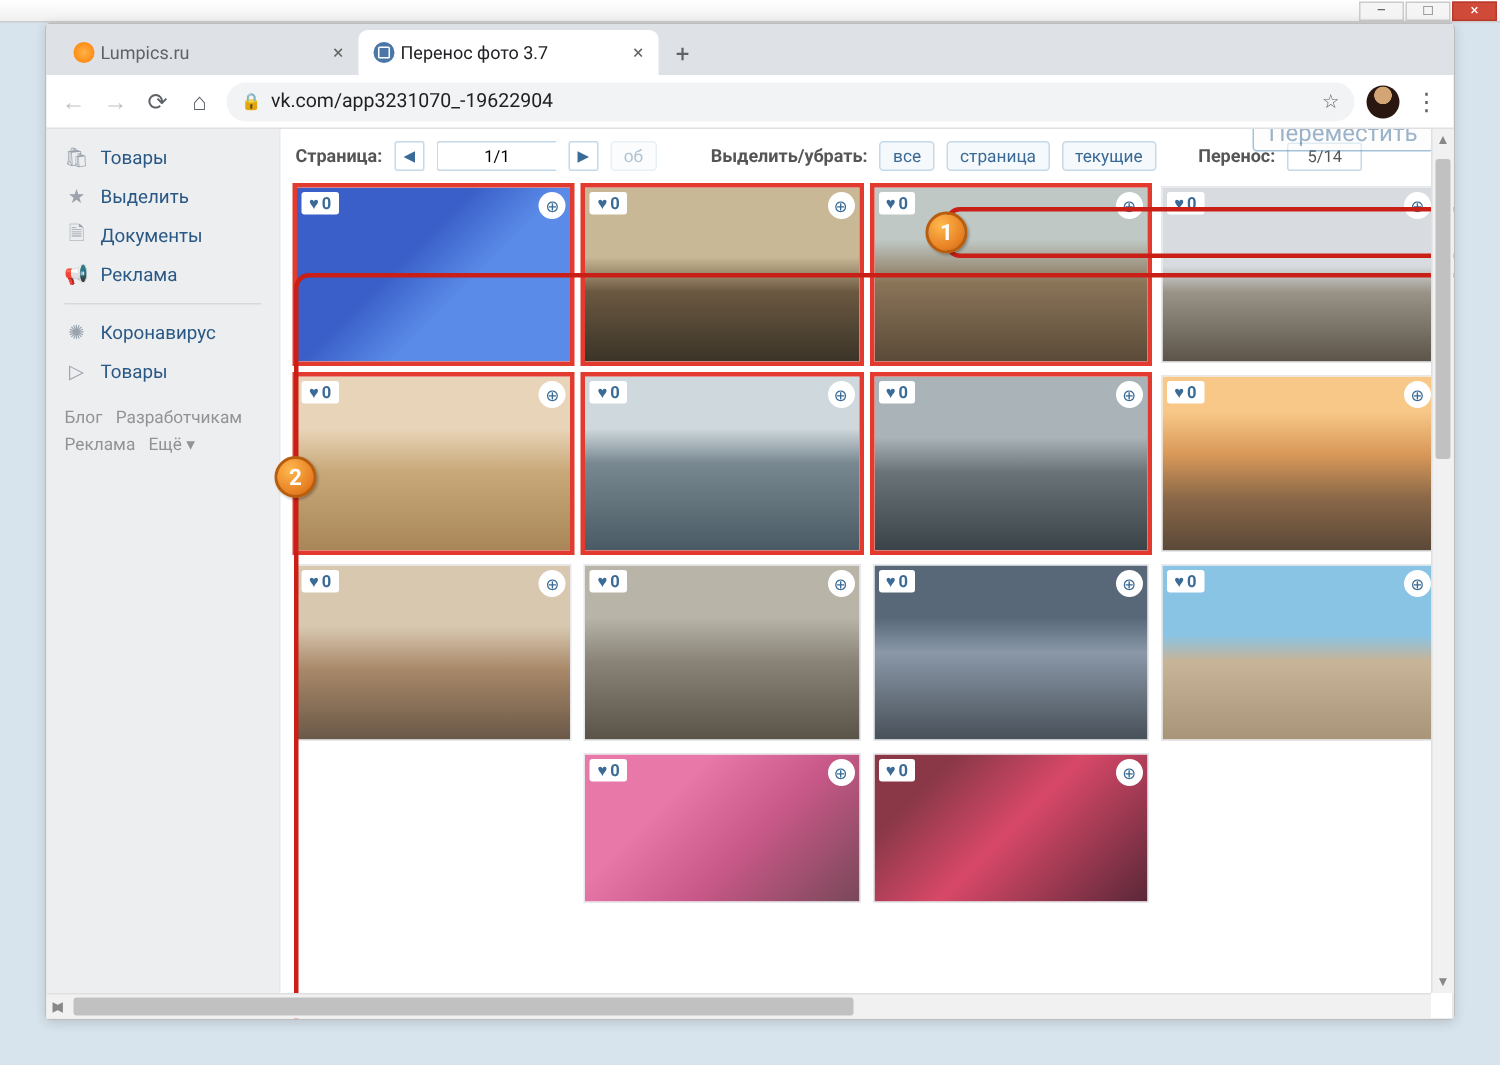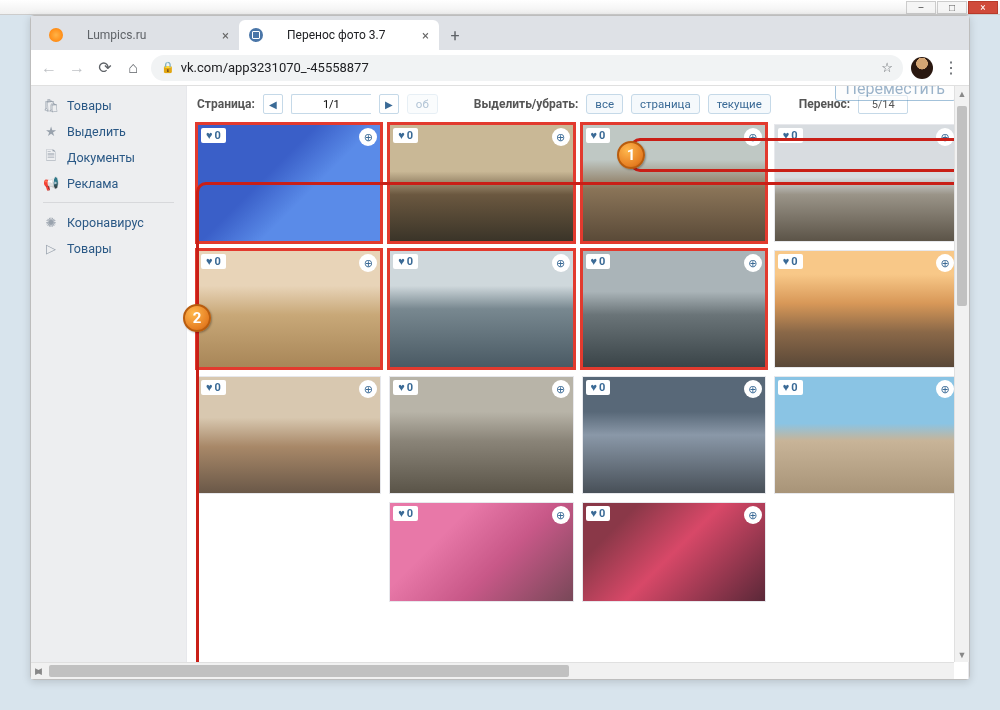--- a/index.html
+++ b/index.html
@@ -7,21 +7,21 @@
 
 
 .window-titlebar { height: 15px; background: linear-gradient(#fff, #f0f0f0); border-bottom: 1px solid #ccc; display: flex; justify-content: flex-end; align-items: center; padding-right: 2px; }
 .win-btn { width: 30px; height: 13px; display: inline-flex; align-items: center; justify-content: center; font-size: 10px; color: #555; border: 1px solid #ccc; background: #f5f5f5; margin-left: 1px; }
 .win-close { background: #d04a3a; color: #fff; border-color: #b83a2a; }
 
 
 .browser { position: absolute; top: 15px; left: 30px; right: 30px; bottom: 30px; background: #fff; border: 1px solid #bdbdbd; border-radius: 4px; box-shadow: 0 2px 8px rgba(0,0,0,0.15); display:flex; flex-direction:column; }
 
 .tabbar { height: 34px; background: #dee1e6; display:flex; align-items:flex-end; padding: 0 8px; }
-.tab { display:flex; align-items:center; height:30px; padding:0 10px; font-size:12px; color:#5f6368; gap:24px; border-radius:6px 6px 0 0; min-width: 200px; position:relative;}
+.tab { display:flex; align-items:center; height:30px; padding:0 10px; font-size:12px; color:#5f6368; gap:4px; border-radius:6px 6px 0 0; min-width: 200px; position:relative;}
 .tab.active { background:#fff; color:#202124;justify-content:space-between;}
 .tab .favicon { width:14px; height:14px; border-radius:50%; }
 .fav-lump { background: radial-gradient(circle, #ffb347, #ff7b00); }
 .fav-vk { background:#4a76a8; position:relative;}
 .fav-vk::after{content:"";position:absolute;inset:3px;border:1px solid #fff;border-radius:1px;}
 .tab-x { margin-left:auto; color:#666; font-size:13px;}
 .newtab { width:24px; height:24px; display:flex;align-items:center;justify-content:center;color:#5f6368;font-size:16px; margin-left:4px; margin-bottom:3px;}
 
 .addrrow { height:36px; background:#fff; border-bottom:1px solid #e0e0e0; display:flex; align-items:center; padding:0 8px; gap:8px;}
 .nav-icon { width:20px; height:20px; display:flex;align-items:center;justify-content:center;color:#5f6368;}
@@ -118,21 +118,21 @@
     <div class="newtab">+</div>
   </div>
 
   <div class="addrrow">
     <span class="nav-icon disabled">←</span>
     <span class="nav-icon disabled">→</span>
     <span class="nav-icon">⟳</span>
     <span class="nav-icon">⌂</span>
     <div class="omnibox">
       <span class="lock">🔒</span>
-      <span>vk.com/app3231070_-45558877</span>
+      <span>vk.com/app3231070_-19622904</span>
       <span class="spacer"></span>
       <span class="star">☆</span>
     </div>
     <span class="avatar"></span>
     <span class="nav-icon">⋮</span>
   </div>
 
   <div class="content">
 
     <div class="sidebar">
@@ -154,20 +154,26 @@
         </div>
       <div class="side-sep"></div>
       <div class="side-item">
           <span class="side-icon">✺</span>
           <span>Коронавирус</span>
         </div>
       <div class="side-item">
           <span class="side-icon">▷</span>
           <span>Товары</span>
         </div>
+      <div class="side-footer">
+        <span>Блог</span>
+        <span>Разработчикам</span><br>
+        <span>Реклама</span>
+        <span>Ещё ▾</span>
+      </div>
     </div>
 
     <div class="main">
       <div class="toolbar-row">
         <span class="label-txt">Страница:</span>
         <span class="tiny-btn">◀</span>
         <input class="page-input" value="1/1" style="">
         <span class="tiny-btn">▶</span>
         <span class="pill-btn" style="opacity:.4">об</span>
         <span style="width:20px"></span>

